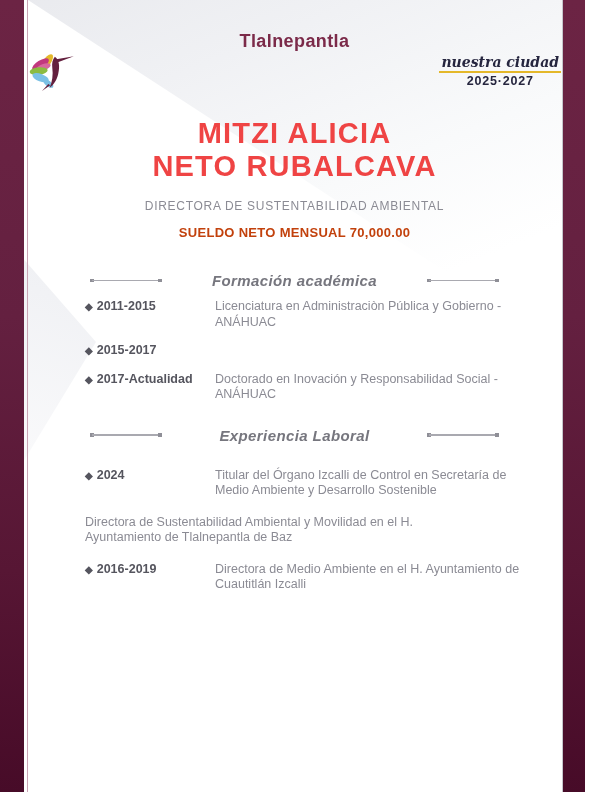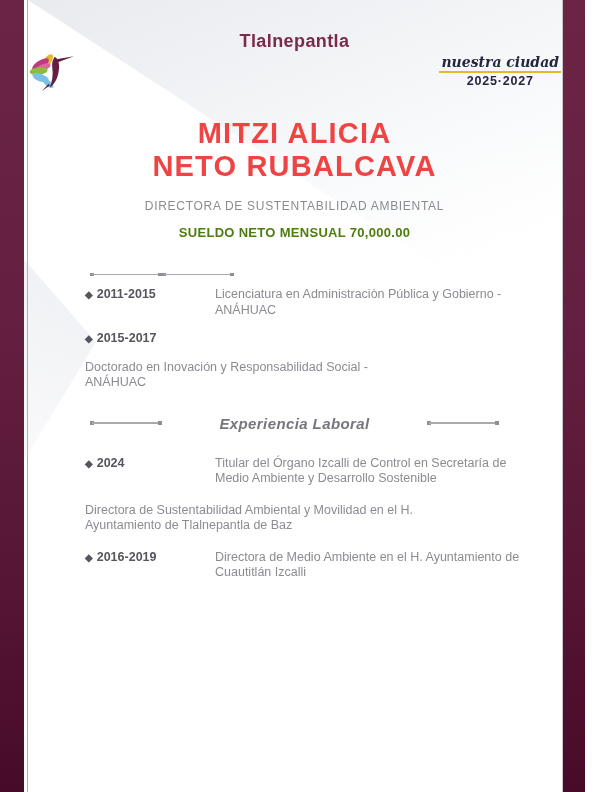--- a/index.html
+++ b/index.html
@@ -92,21 +92,21 @@
     letter-spacing: 0.7px;
     color: #8b8b94;
   }
 
   .salary {
     margin-top: 12px;
     text-align: center;
     font-size: 13px;
     font-weight: 700;
     letter-spacing: 0.3px;
-    color: #4d7c0f;
+    color: #c2410c;
   }
 
   
   .sec-header {
     display: flex;
     align-items: center;
     padding: 0 62px;
   }
   .sec-header.first { margin-top: 32px; }
   .sec-header.second { margin-top: 24px; }
@@ -207,36 +207,38 @@
 
     <div class="job-title">DIRECTORA DE SUSTENTABILIDAD AMBIENTAL</div>
     <div class="salary">SUELDO NETO MENSUAL 70,000.00</div>
 
     <div class="sec-header first">
       <div class="divider">
         <span class="cap l"></span>
         <span class="line"></span>
         <span class="cap r"></span>
       </div>
+      <div class="sec-title">Formación académica</div>
       <div class="divider">
         <span class="cap l"></span>
         <span class="line"></span>
         <span class="cap r"></span>
       </div>
     </div>
 
     <div class="rows edu">
       <div class="row">
         <div class="period"><span class="bullet">◆</span><span>2011-2015</span></div>
         <div class="desc">Licenciatura en Administraciòn Pública y Gobierno - ANÁHUAC</div>
       </div>
       <div class="row">
         <div class="period"><span class="bullet">◆</span><span>2015-2017</span></div>
       </div>
       <div class="row">
+        <div class="period"><span class="bullet">◆</span><span>2017-Actualidad</span></div>
         <div class="desc">Doctorado en Inovación y Responsabilidad Social - ANÁHUAC</div>
       </div>
     </div>
 
     <div class="sec-header second">
       <div class="divider">
         <span class="cap l"></span>
         <span class="line"></span>
         <span class="cap r"></span>
       </div>

